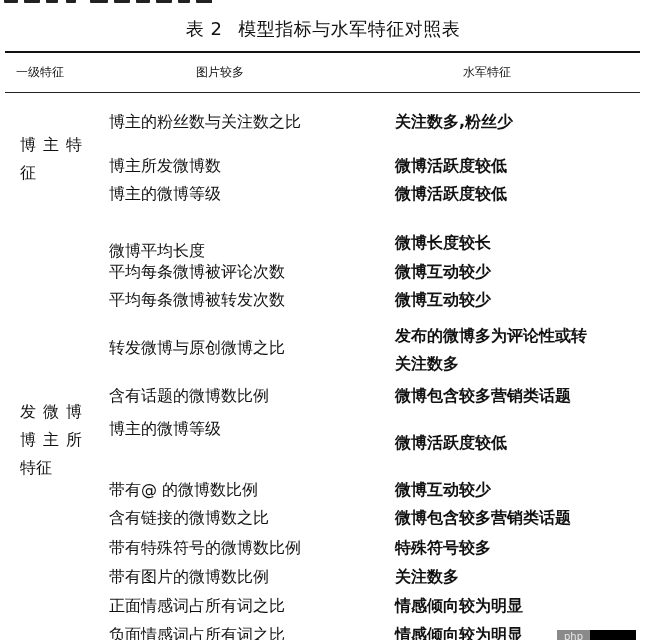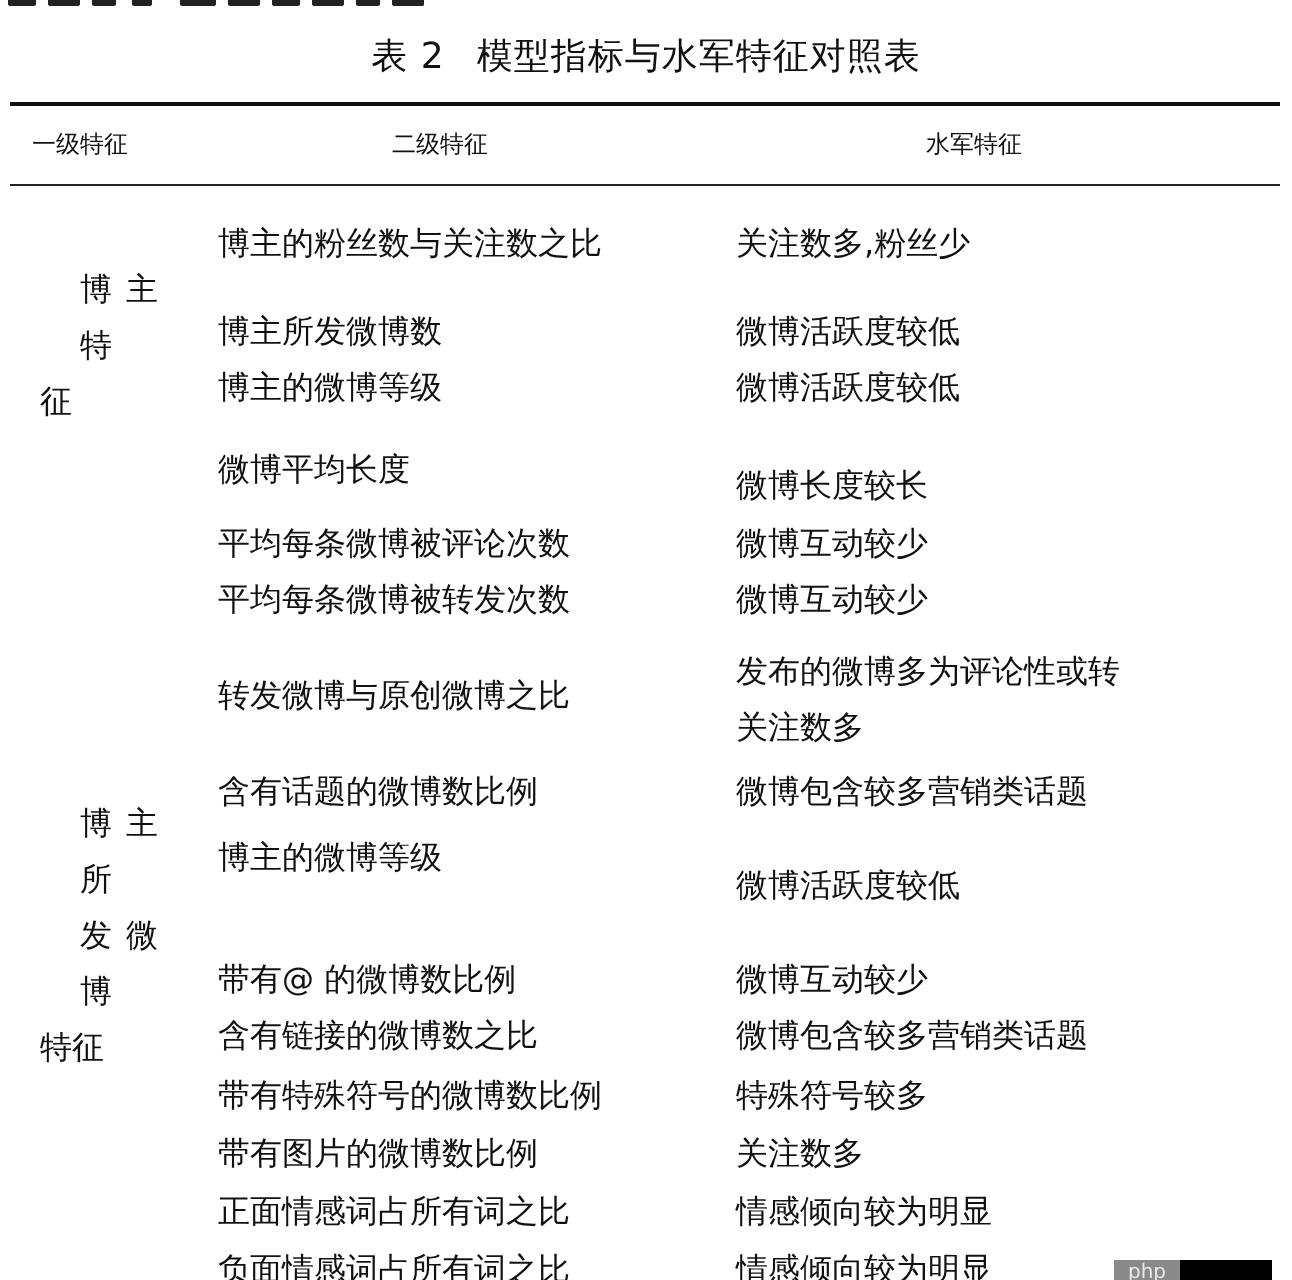--- a/index.html
+++ b/index.html
@@ -58,22 +58,22 @@
     }
     .cell {
       position: absolute;
       font-size: 16px;
       line-height: 22px;
       white-space: nowrap;
     }
     .cell.multi { line-height: 28px; white-space: normal; }
     .c1 { left: 20px; width: 80px; }
     .c2 { left: 109px; }
-    .c3 { left: 368px; }
-    .c1 .spread { letter-spacing: 7px; margin-left: 20px; }
+    .c3 { left: 395px; font-weight: bold; }
+    .c1 .spread { letter-spacing: 7px; }
     .watermark {
       position: absolute;
       left: 557px; top: 630px;
       height: 12px;
       display: flex;
     }
     .watermark .php {
       width: 33px; height: 12px;
       background: #8a8a8a;
       color: #e8e8e8;
@@ -103,46 +103,46 @@
   <span style="left:204px;width:8px"></span>
 </div>
 
 <div class="title">
   <span class="num">表 2</span><span>模型指标与水军特征对照表</span>
 </div>
 
 <div class="rule-top"></div>
 
 <div class="hdr" style="left:16px">一级特征</div>
-<div class="hdr" style="left:196px">二级特征</div>
+<div class="hdr" style="left:196px">图片较多</div>
 <div class="hdr" style="left:463px">水军特征</div>
 
 <div class="rule-head"></div>
 
 <div class="cell multi c1" style="top:131px">
   <div class="spread">博主特</div>
   <div>征</div>
 </div>
 
 <div class="cell c2" style="top:111px">博主的粉丝数与关注数之比</div>
 <div class="cell c3" style="top:111px">关注数多,粉丝少</div>
 
 <div class="cell c2" style="top:155px">博主所发微博数</div>
 <div class="cell c3" style="top:155px">微博活跃度较低</div>
 
 <div class="cell c2" style="top:183px">博主的微博等级</div>
 <div class="cell c3" style="top:183px">微博活跃度较低</div>
 
 <div class="cell multi c1" style="top:398px">
+  <div class="spread">发微博</div>
   <div class="spread">博主所</div>
-  <div class="spread">发微博</div>
   <div>特征</div>
 </div>
 
-<div class="cell c2" style="top:224px">微博平均长度</div>
+<div class="cell c2" style="top:240px">微博平均长度</div>
 <div class="cell c3" style="top:232px">微博长度较长</div>
 
 <div class="cell c2" style="top:261px">平均每条微博被评论次数</div>
 <div class="cell c3" style="top:261px">微博互动较少</div>
 
 <div class="cell c2" style="top:289px">平均每条微博被转发次数</div>
 <div class="cell c3" style="top:289px">微博互动较少</div>
 
 <div class="cell c2" style="top:337px">转发微博与原创微博之比</div>
 <div class="cell multi c3" style="top:322px">

